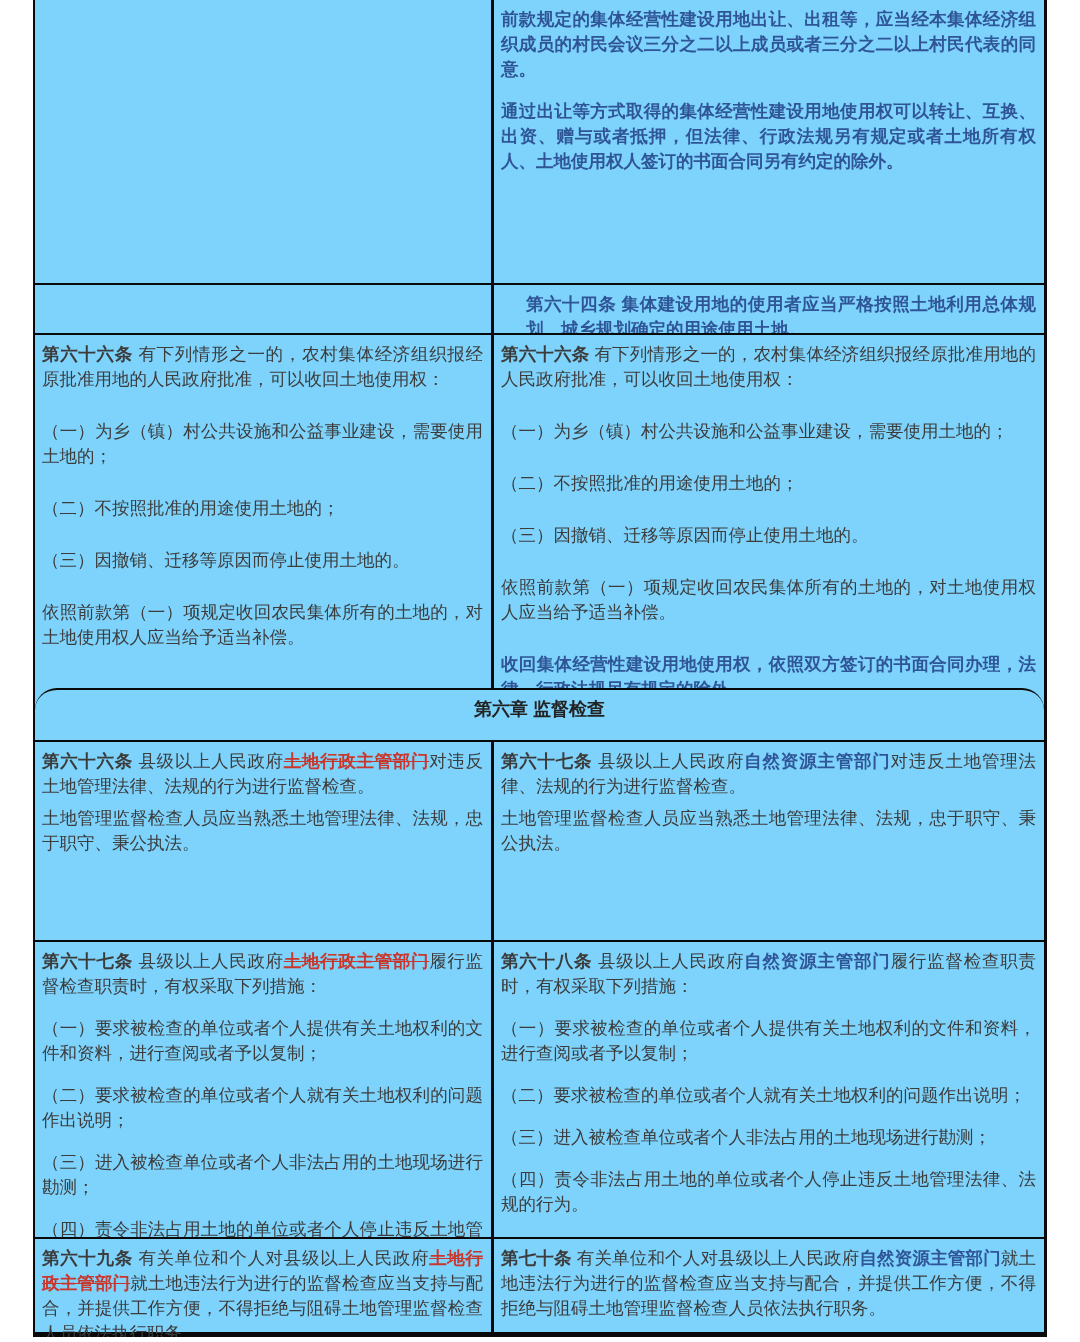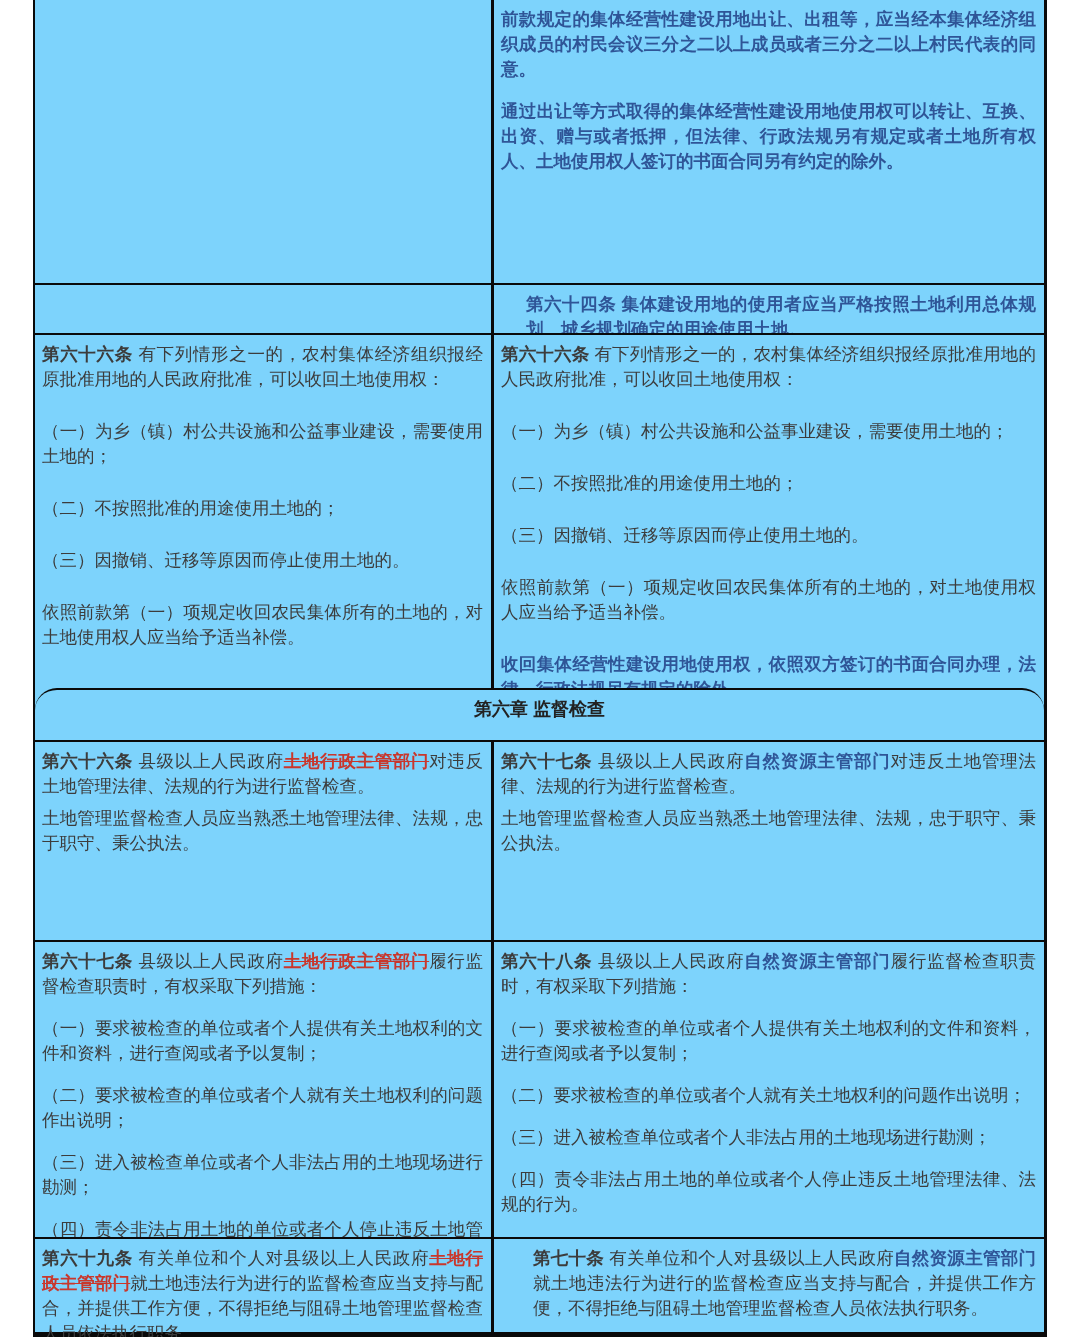--- a/index.html
+++ b/index.html
@@ -22,21 +22,21 @@
   .trow.first{border-top:none;}
   .cell{overflow:hidden;padding:7px 8px 4px 7px;font-size:17.5px;line-height:25px;}
   .cell-old{width:459px;border-right:3px solid var(--border);}
   .cell-new{flex:1;}
   .r1{height:283px;}
   .r2{height:50px;}
   .r3{height:355px;}
   .r4{height:52px;}
   .r5{height:200px;}
   .r6{height:297px;}
-  .r7{height:100px;gap:32px;}
+  .r7{height:100px;}
   .para{margin:0 0 14px 0;text-align:justify;}
   .r1 .para{margin-bottom:17px;}
   .r2 .para{margin-bottom:0;margin-left:25px;}
   .r3 .para{margin-bottom:27px;}
   .r5 .para{margin-bottom:7px;}
   .r6 .para{margin-bottom:17px;}
   .r7 .para{margin-bottom:0;}
   .seg{white-space:pre-wrap;}
   .s-n{color:var(--ink);}
   .s-b{color:var(--ink);font-weight:bold;}

